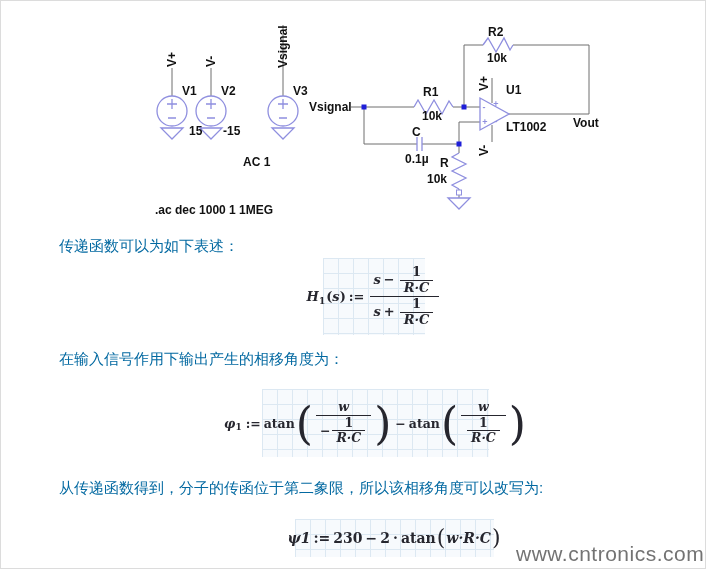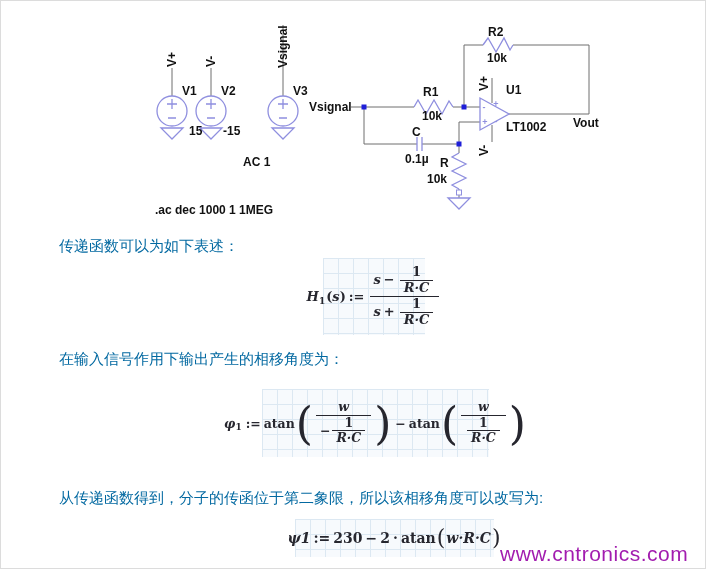--- a/index.html
+++ b/index.html
@@ -30,21 +30,21 @@
   .mrow{display:inline-flex;align-items:center;white-space:nowrap;}
   .frac{display:inline-flex;flex-direction:column;align-items:center;margin:0 2px;}
   .frac>.num,.frac>.den{padding:0 4px;line-height:1.15;display:inline-flex;align-items:center;justify-content:center;}
   .frac>.den{border-top:1.4px solid #26262e;}
   .it{font-style:italic;}
   .op{margin:0 3px;}
   .msub{font-size:9px;position:relative;top:4px;margin:0 1px 0 0;}
   .bigp{font-weight:400;font-size:44px;line-height:0.75;margin:0 1px;}
   .midp{font-weight:400;font-size:22px;line-height:0.8;margin:0 1px;}
   
-  .watermark{position:absolute;left:499px;top:541px;font-size:21px;color:#a21caf;letter-spacing:0.5px;}
+  .watermark{position:absolute;left:515px;top:541px;font-size:21px;color:#737373;letter-spacing:0.5px;}
 </style>
 </head>
 <body>
 
 <svg id="circuit" width="706" height="225" viewBox="0 0 706 225">
 
   <g>
     <path class="wire" d="M171,95 V67"></path>
     <path class="wire" d="M210,95 V67"></path>
     <path class="wire" d="M282,95 V24"></path>
@@ -182,21 +182,21 @@
         <span class="frac">
             <span class="num">1</span>
             <span class="den it">R·C</span>
           </span>
       </span>
     </span>
     <span class="bigp">)</span>
   </span>
 </div>
 
-<div class="para" style="top:488px;">从传递函数得到，分子的传函位于第二象限，所以该相移角度可以改写为:</div>
+<div class="para" style="top:478px;">从传递函数得到，分子的传函位于第二象限，所以该相移角度可以改写为:</div>
 
 <div class="fblock" style="left:294px;top:518px;width:199px;height:38px;font-size:14px;">
   <span class="mrow">
     <span class="it">ψ1</span>
       <span class="op">:=</span>
       <span>230</span>
       <span class="op">−</span>
       <span>2</span>
       <span class="op">·</span>
       <span>atan</span>

